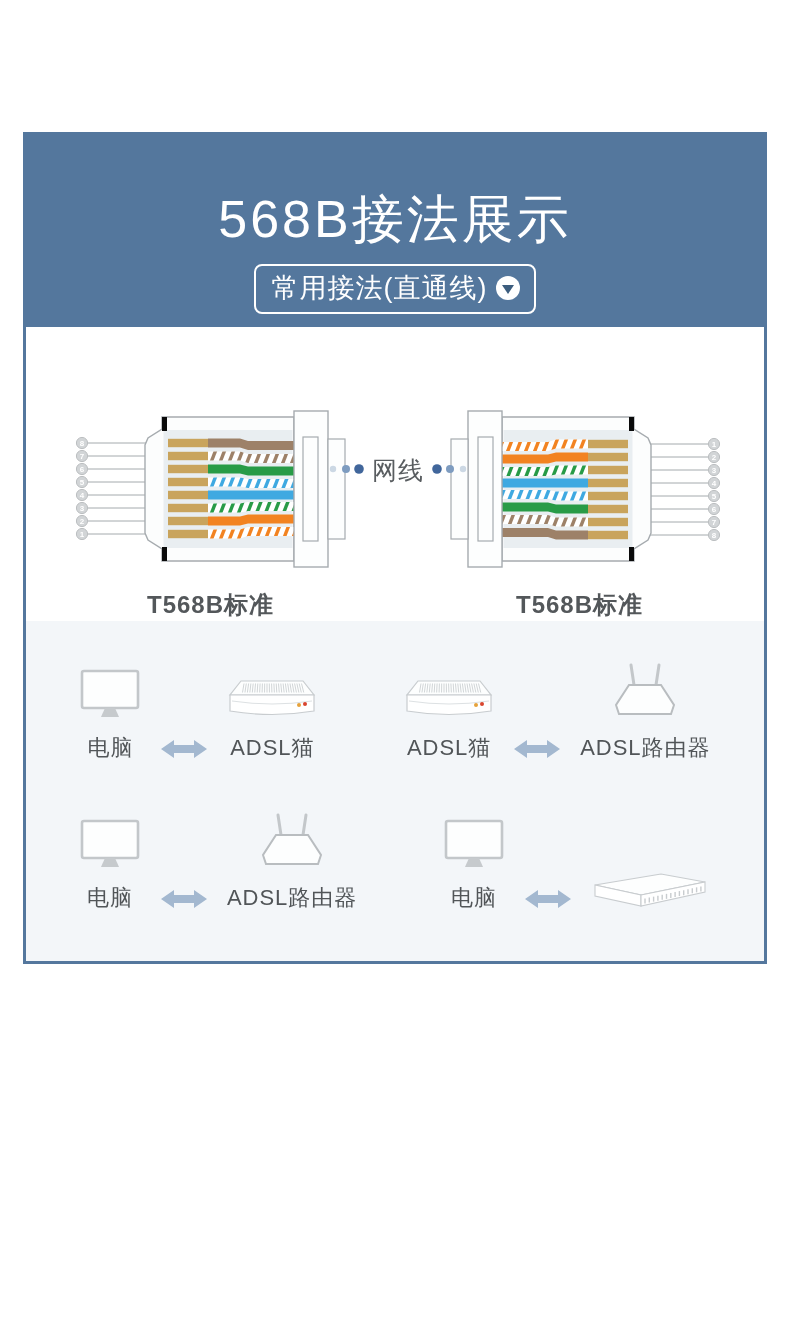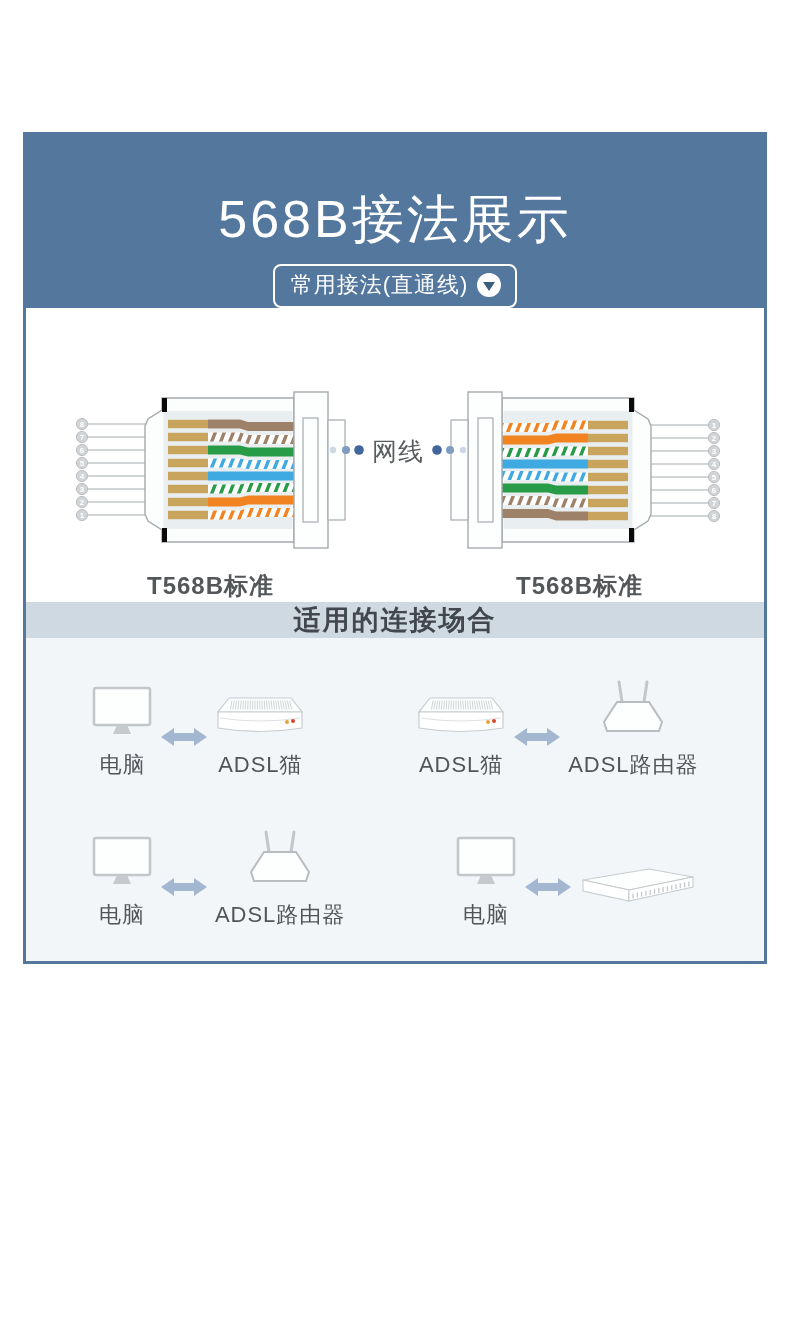--- a/index.html
+++ b/index.html
@@ -2,35 +2,35 @@
 <html><head>
 <meta charset="utf-8">
 <style>
   html,body{margin:0;padding:0;background:#ffffff;}
   body{width:790px;font-family:"Liberation Sans","DejaVu Sans",sans-serif;-webkit-font-smoothing:antialiased;}
   .card{box-sizing:border-box;width:744px;height:832px;margin:132px 0 20px 23px;border:3px solid #54779d;display:flex;flex-direction:column;overflow:hidden;}
   
   .hero{height:348px;background:#54779d;color:#fff;display:flex;flex-direction:column;align-items:center;box-sizing:border-box;}
   .hero-title{margin-top:56px;font-size:52px;font-weight:500;letter-spacing:3px;line-height:1.1;}
   .badge{margin-top:16px;display:flex;align-items:center;gap:9px;border:2px solid #ffffff;border-radius:8px;padding:4px 14px 6px 16px;cursor:pointer;}
-  .badge-text{font-size:22px;letter-spacing:1px;text-align:center;}
+  .badge-text{font-size:27px;letter-spacing:1px;text-align:center;}
   .badge-circle{width:24px;height:24px;border-radius:50%;background:#ffffff;display:flex;align-items:center;justify-content:center;}
   .tri-down{width:0;height:0;border-left:6px solid transparent;border-right:6px solid transparent;border-top:9px solid #3c5d7e;margin-top:2px;}
   .hero-desc{margin-top:40px;font-size:23px;letter-spacing:1px;}
   
   .diagram{height:362px;background:#ffffff;box-sizing:border-box;padding-top:74px;}
   .diagram svg{display:block;}
   .captions{display:flex;margin-top:12px;font-weight:bold;}
   .captions span{width:372px;text-align:center;font-size:24px;color:#53575a;letter-spacing:1px;}
   
   .band{height:113px;background:#cfd9e1;display:flex;align-items:center;justify-content:center;font-size:27px;font-weight:700;color:#41474c;letter-spacing:2px;}
   
   .scenarios{height:343px;background:#f3f6f9;box-sizing:border-box;padding:40px 10px 0 10px;}
   .scen-row{display:flex;justify-content:space-around;margin-bottom:48px;}
-  .pair{display:flex;align-items:center;gap:8px;}
+  .pair{display:flex;align-items:flex-end;gap:20px;}
   .device{display:flex;flex-direction:column;align-items:center;}
   .dev-icon{height:58px;display:flex;align-items:flex-end;justify-content:center;}
   .dev-label{margin-top:14px;font-size:22px;color:#515558;letter-spacing:1px;}
   .pair-arrow{margin-top:19px;}
 </style>
 </head>
 <body>
 
 <div class="card">
 
@@ -210,23 +210,20 @@
         <text x="688" y="108" text-anchor="middle" dominant-baseline="central" font-size="8" font-weight="bold" fill="#ffffff">6</text>
         <text x="688" y="121" text-anchor="middle" dominant-baseline="central" font-size="8" font-weight="bold" fill="#ffffff">7</text>
         <text x="688" y="134" text-anchor="middle" dominant-baseline="central" font-size="8" font-weight="bold" fill="#ffffff">8</text>
       </svg>
     <div class="captions">
       <span>T568B标准</span>
       <span>T568B标准</span>
     </div>
   </section>
 
-  <div class="band">
-    <span>适用的连接场合</span>
-  </div>
 
   <section class="scenarios">
     <div class="scen-row" id="scen-row-0">
         <div class="pair">
           <div class="device">
             <div class="dev-icon">
               <svg width="62" height="50" viewBox="0 0 62 50">
                 <rect x="3" y="2" width="56" height="37" rx="2" fill="#fdfefe" stroke="#c3c7ca" stroke-width="2.6"></rect>
                 <polygon points="26,39 36,39 40,48 22,48" fill="#c6cacd"></polygon>
               </svg>

